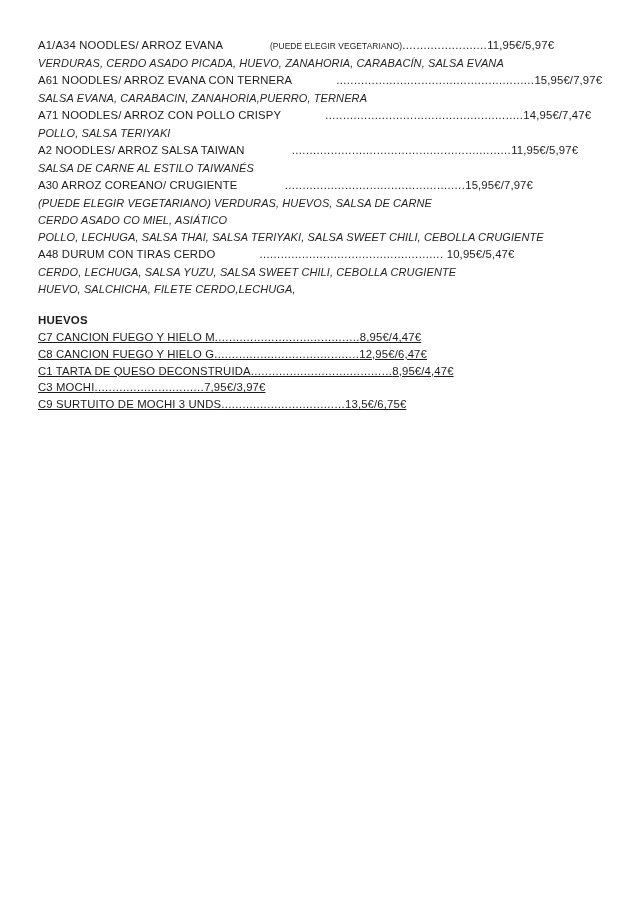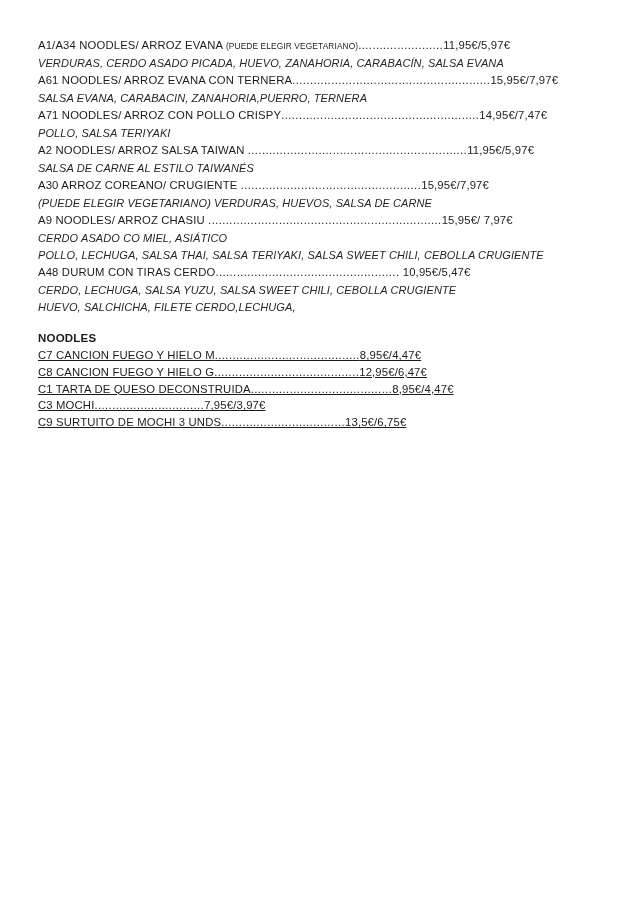--- a/index.html
+++ b/index.html
@@ -11,21 +11,21 @@
     color: #1c1c1e;
     overflow: hidden;
   }
   .page { padding: 37px 26px 0 38px; }
   .line { margin: 0; white-space: nowrap; }
   .main {
     font-size: 11.3px;
     line-height: 17px;
     letter-spacing: 0.15px;
   }
-  .note { font-size: 8.4px; letter-spacing: 0.1px; }
+  .note { font-size: 8.4px; letter-spacing: 0.1px; margin-left: 44px; }
   .dots { letter-spacing: 0.4px; }
   .desc {
     font-size: 11px;
     font-style: italic;
     line-height: 17px;
     letter-spacing: 0.1px;
     color: #262628;
   }
   .desserts { margin-top: 14px; }
   .heading {
@@ -69,42 +69,41 @@
       <p class="line main"><span>A2 NOODLES/ ARROZ SALSA TAIWAN </span><span class="note"></span><span class="dots">..............................................................</span><span>11,95€/5,97€</span></p>
       <p class="line desc">SALSA DE CARNE AL ESTILO TAIWANÉS</p>
     </div>
 
     <div class="menu-item">
       <p class="line main"><span>A30 ARROZ COREANO/ CRUGIENTE </span><span class="note"></span><span class="dots">...................................................</span><span>15,95€/7,97€</span></p>
       <p class="line desc">(PUEDE ELEGIR VEGETARIANO) VERDURAS, HUEVOS, SALSA DE CARNE</p>
     </div>
 
     <div class="menu-item">
-      <p class="line main"><span>A9 NOODLES/ ARROZ CHASIU </span><span class="note"></span><span class="dots">..................................................................</span><span>15,95€/ 7,97€</span></p>
       <p class="line desc">CERDO ASADO CO MIEL, ASIÁTICO</p>
     </div>
 
 
     <div class="menu-item">
       <p class="line desc">POLLO, LECHUGA, SALSA THAI, SALSA TERIYAKI, SALSA SWEET CHILI, CEBOLLA CRUGIENTE</p>
     </div>
 
     <div class="menu-item">
       <p class="line main"><span>A48 DURUM CON TIRAS CERDO</span><span class="note"></span><span class="dots">....................................................</span><span> 10,95€/5,47€</span></p>
       <p class="line desc">CERDO, LECHUGA, SALSA YUZU, SALSA SWEET CHILI, CEBOLLA CRUGIENTE</p>
     </div>
 
     <div class="menu-item">
       <p class="line desc">HUEVO, SALCHICHA, FILETE CERDO,LECHUGA,</p>
     </div>
 
   </section>
 
   <section class="desserts">
-    <p class="heading">NOODLES</p>
+    <p class="heading">HUEVOS</p>
 
     <p class="line dessert"><span>C7 CANCION FUEGO Y HIELO M</span><span class="dots">.........................................</span><span>8,95€/4,47€</span></p>
 
     <p class="line dessert"><span>C8 CANCION FUEGO Y HIELO G</span><span class="dots">.........................................</span><span>12,95€/6,47€</span></p>
 
     <p class="line dessert"><span>C1 TARTA DE QUESO DECONSTRUIDA</span><span class="dots">........................................</span><span>8,95€/4,47€</span></p>
 
     <p class="line dessert"><span>C3 MOCHI</span><span class="dots">...............................</span><span>7,95€/3,97€</span></p>
 
     <p class="line dessert"><span>C9 SURTUITO DE MOCHI 3 UNDS</span><span class="dots">...................................</span><span>13,5€/6,75€</span></p>

